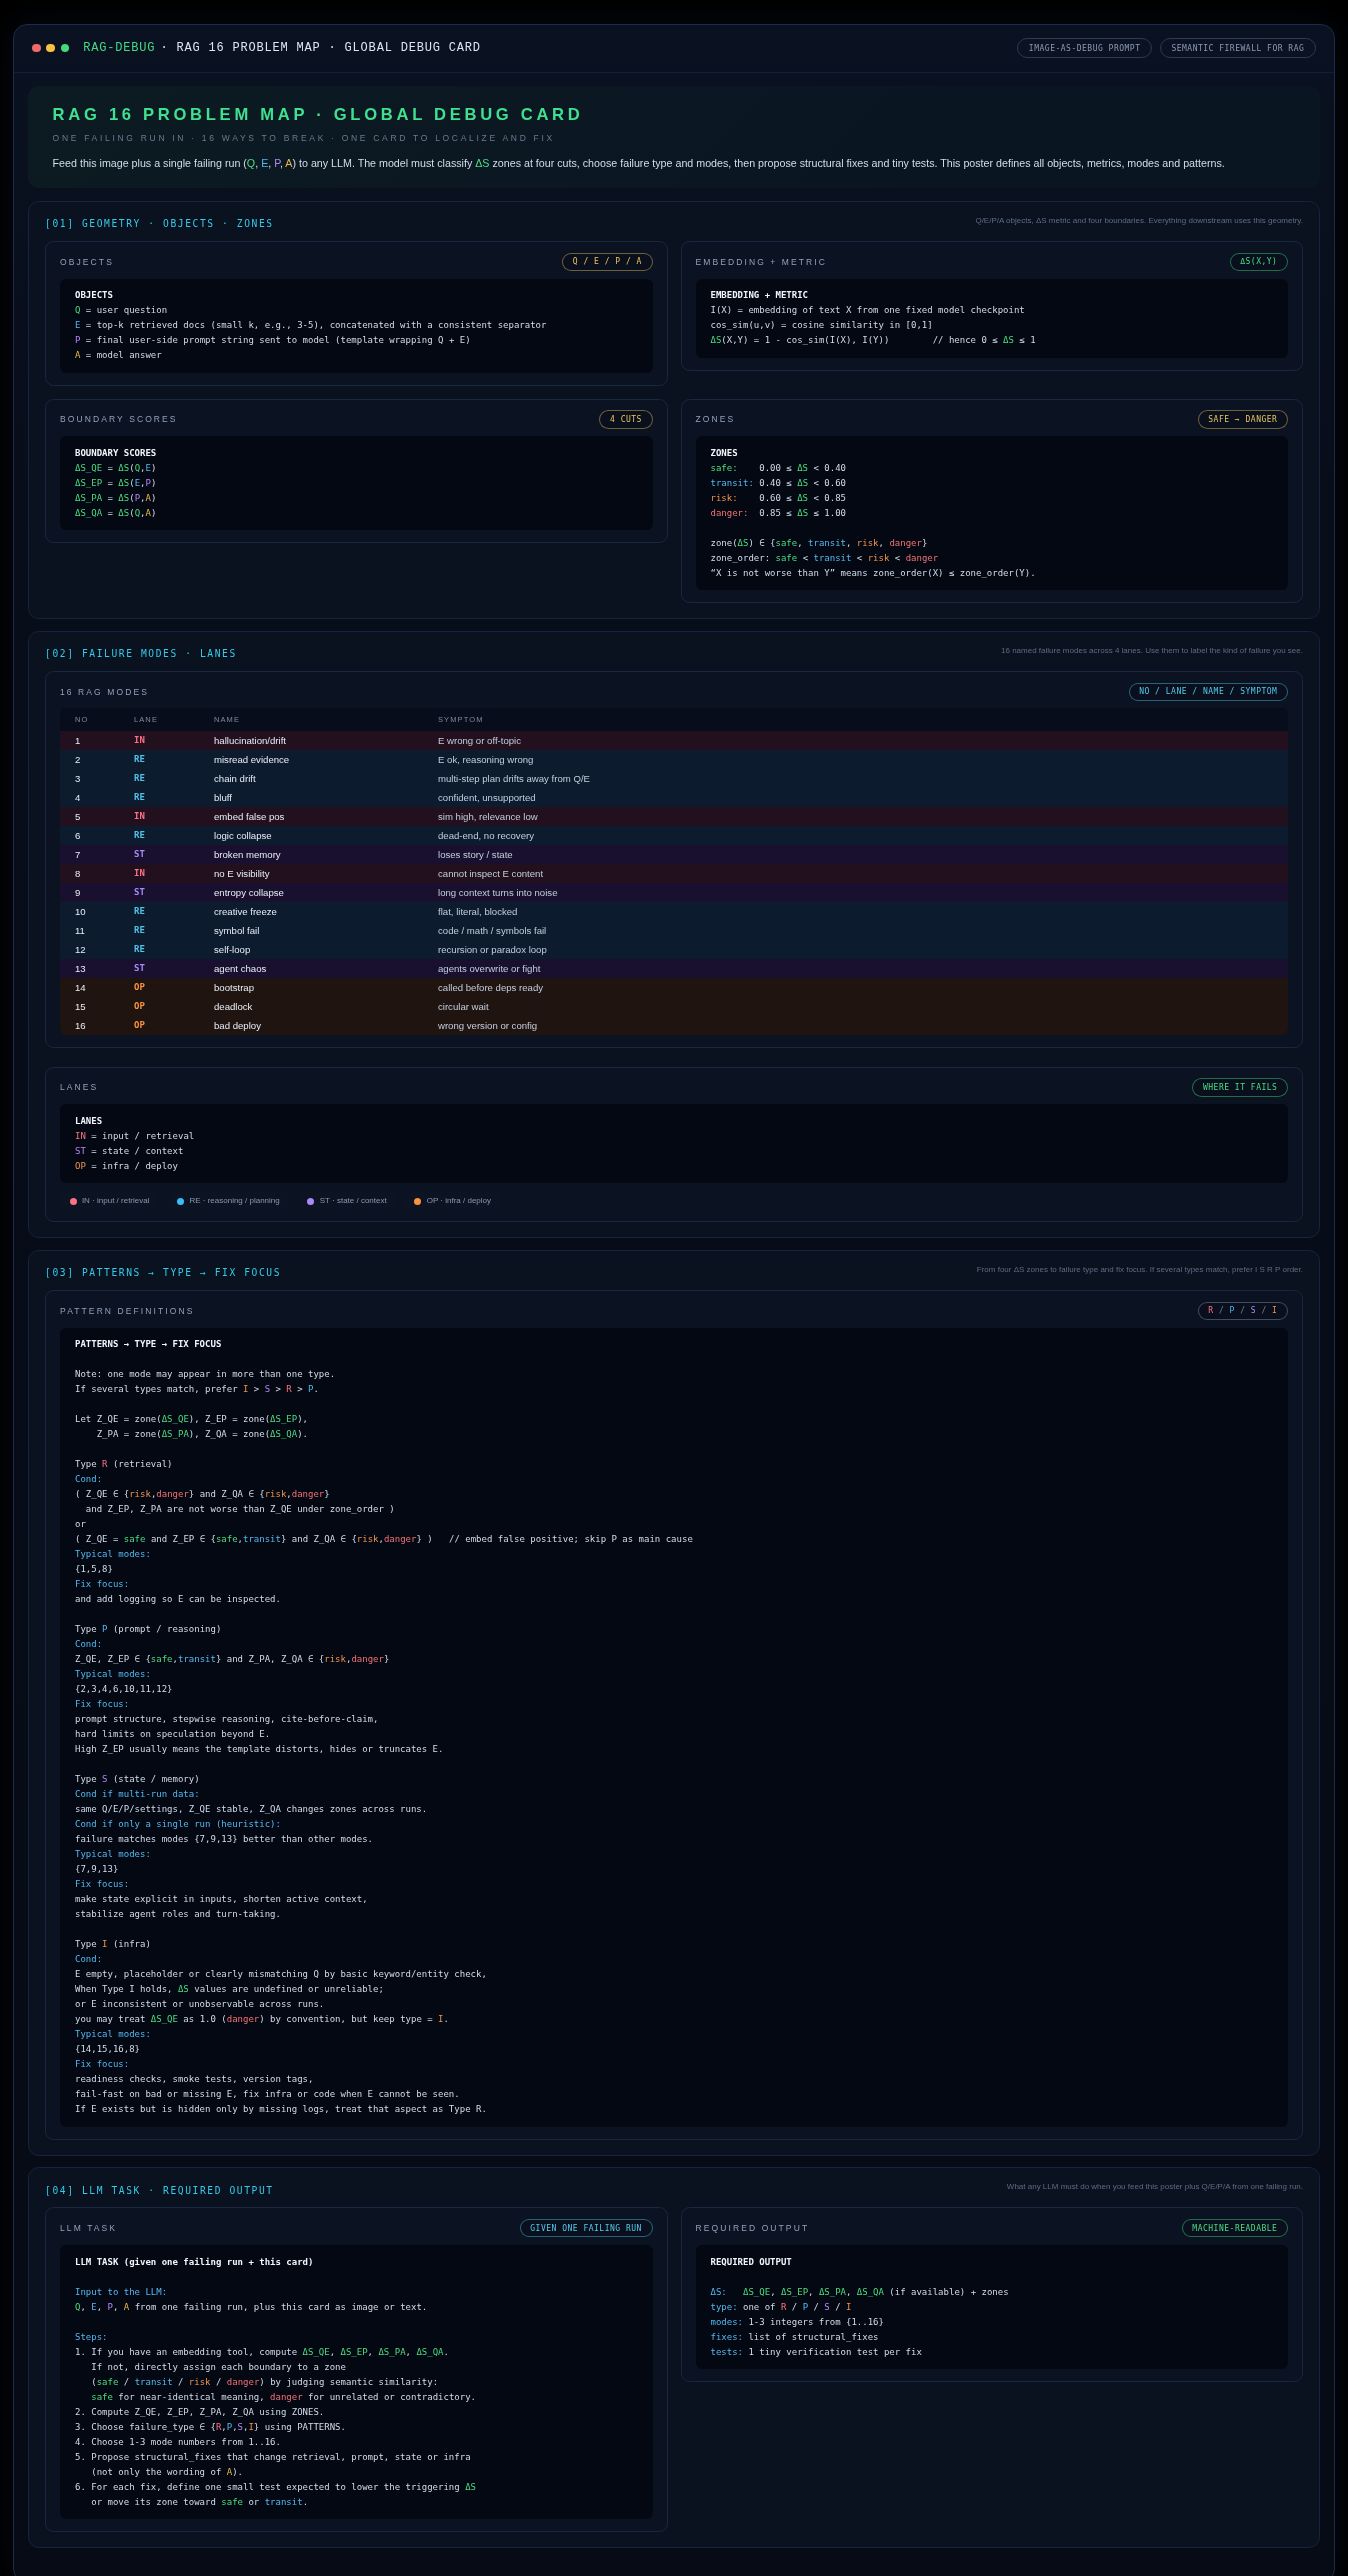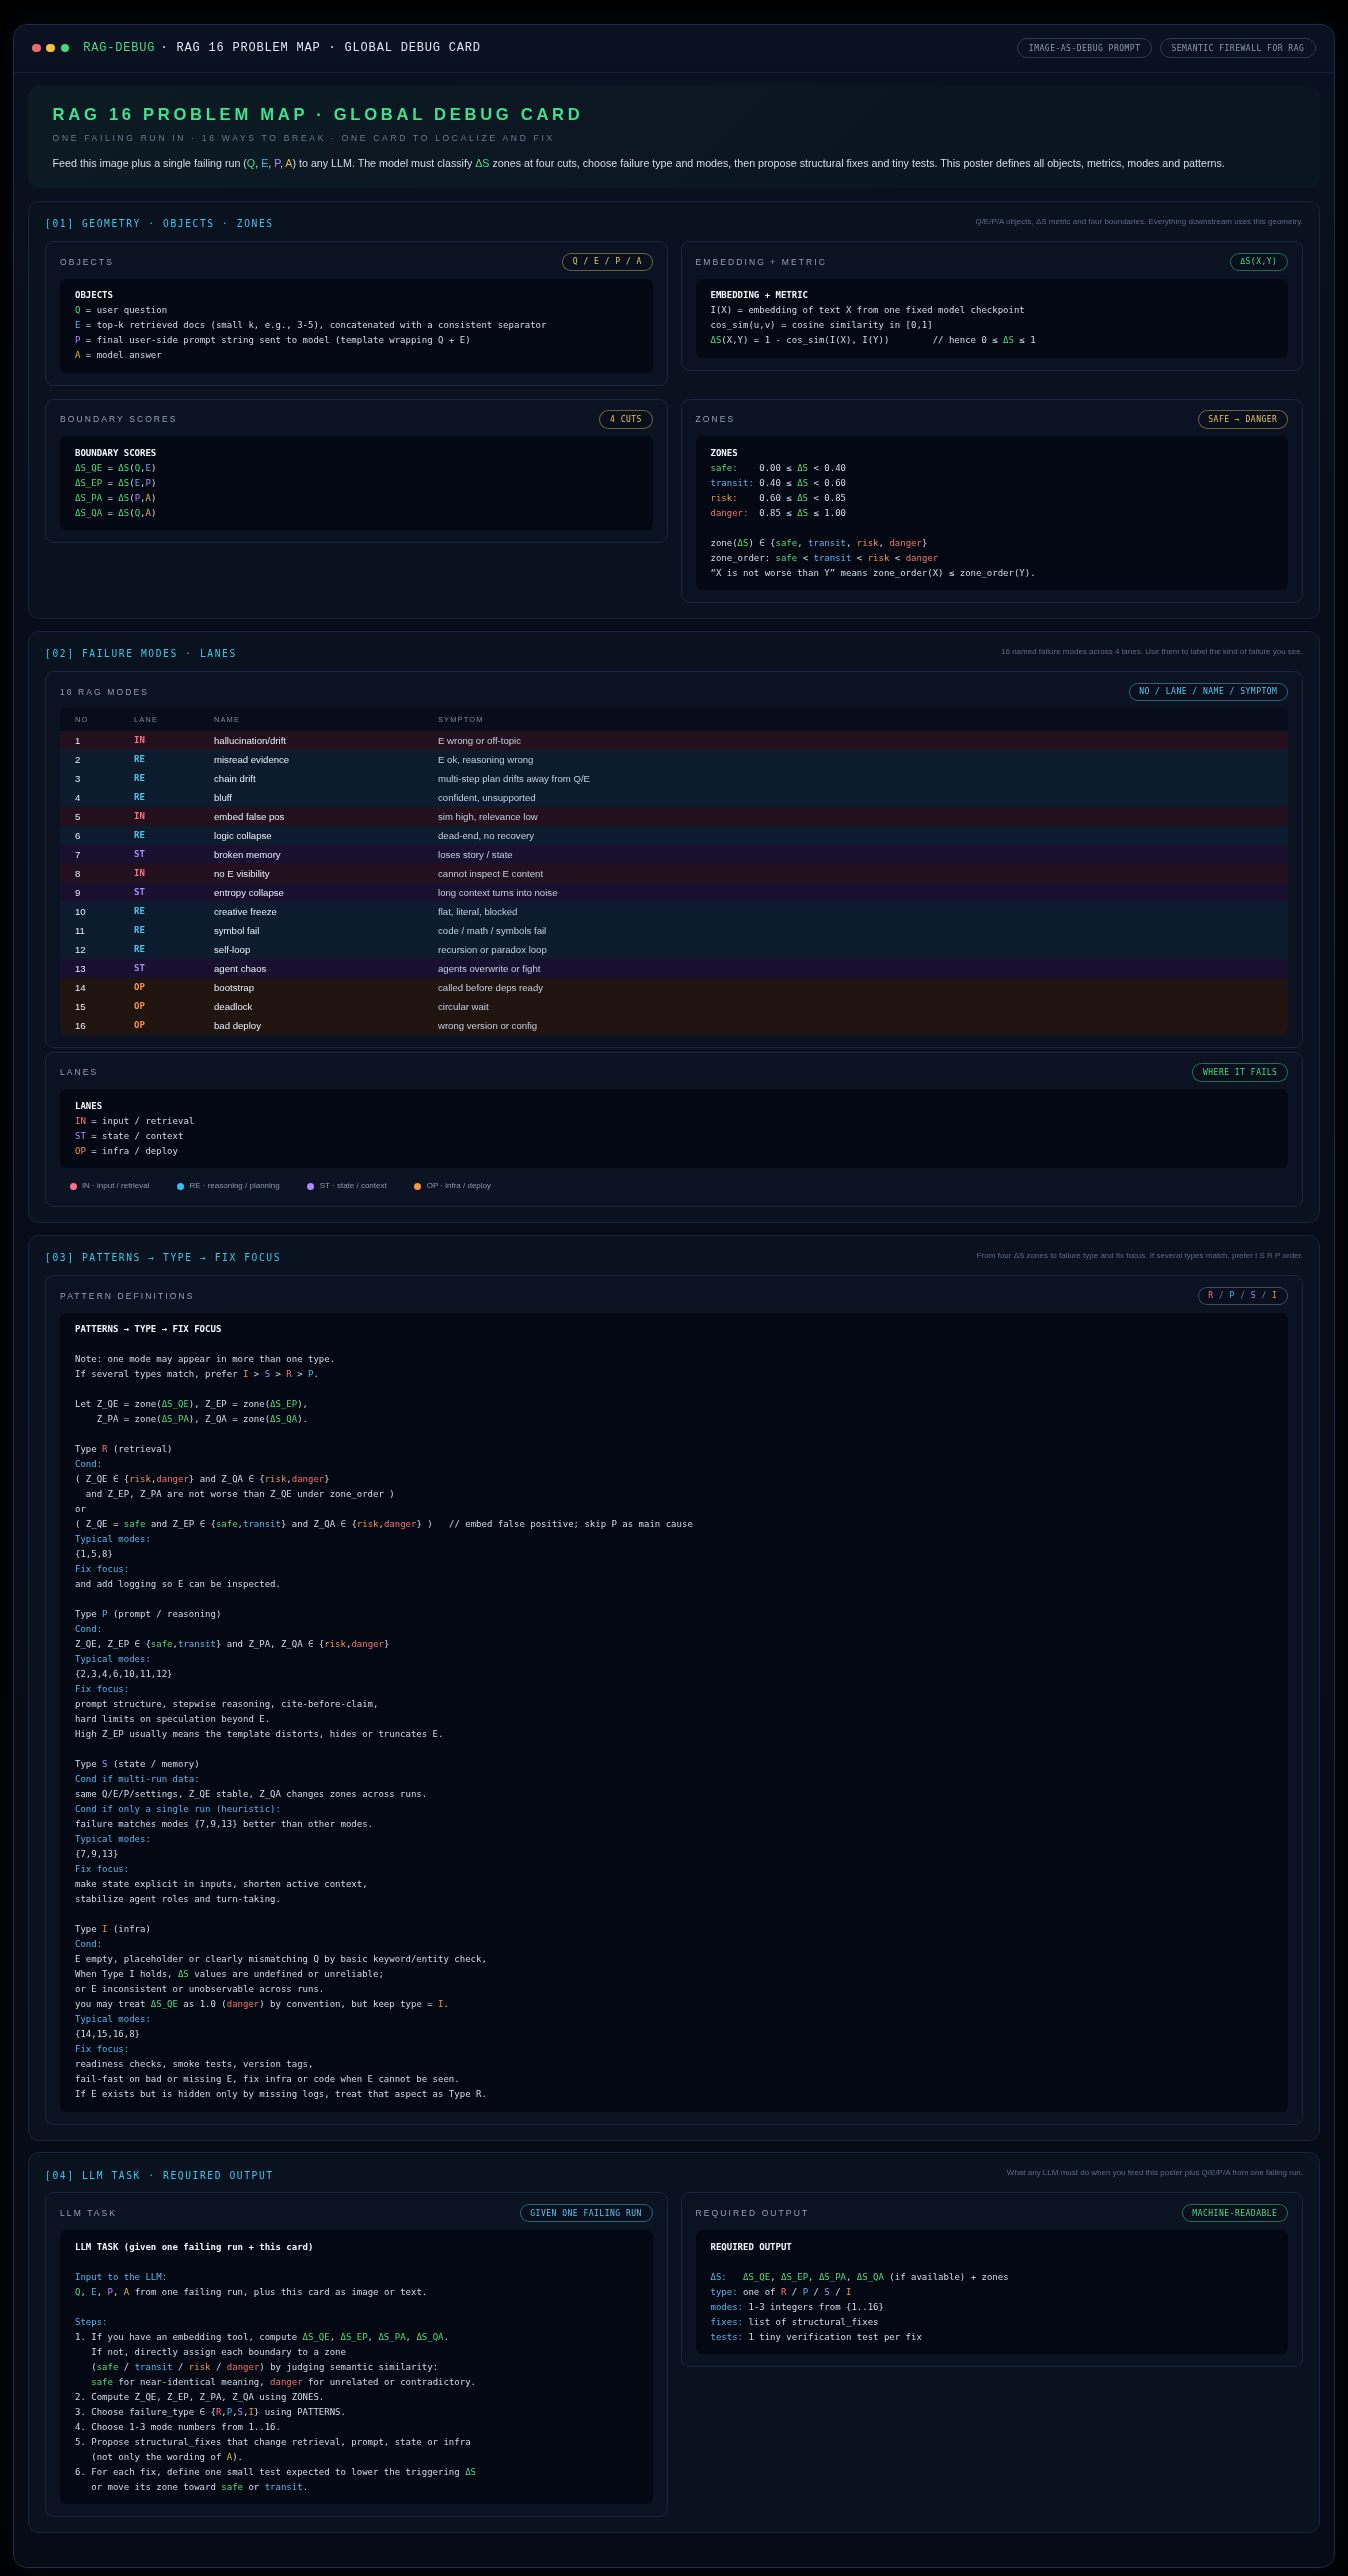--- a/index.html
+++ b/index.html
@@ -16,25 +16,25 @@
   .tb-pills{margin-left:auto;display:flex;gap:7.5px}
   .pill{font-family:"DejaVu Sans Mono",monospace;font-size:8px;letter-spacing:0.5px;color:#8b9ab4;
     border:0.5px solid #2a3a58;border-radius:534px;padding:4.3px 10.7px;background:rgba(12,20,36,.5)}
   
   .hero{margin:13px 14px;padding:19px 24.6px;border-radius:10.7px;background:linear-gradient(135deg,#0c1b22,#0a1522 70%)}
   .hero-title{font-size:16.6px;font-weight:700;letter-spacing:3.7px;color:#3fe08f}
   .hero-sub{margin-top:8.5px;font-size:8.5px;letter-spacing:2.7px;color:#6b7a92}
   .hero-intro{margin:14px 0 0;font-size:10.7px;white-space:nowrap;color:#dde6f2}
   
   .sec{margin:11.8px 14px;padding:13px 16px 15px;background:#0a111f;border:0.5px solid #16243d;border-radius:10.7px}
-  .sec-head{display:flex;justify-content:space-between;align-items:center}
+  .sec-head{display:flex;justify-content:space-between;align-items:flex-start}
   .sec-title{font-family:"DejaVu Sans Mono",monospace;font-size:9.6px;letter-spacing:1.6px;color:#35cbe8;padding-top:3.2px}
   .sec-note{font-size:8px;color:#5d6c84;line-height:1.55;max-width:342px;text-align:right}
   .grid2{display:grid;grid-template-columns:1fr 1fr;gap:13px;margin-top:11.8px;align-items:start}
-  .stack{display:grid;grid-template-columns:1fr;gap:4px;margin-top:11.8px}
+  .stack{display:grid;grid-template-columns:1fr;gap:19px;margin-top:11.8px}
   
   .card{background:#0b1322;border:0.5px solid #1a2740;border-radius:8.5px;padding:10.7px 14px 11.8px}
   .card-head{display:flex;justify-content:space-between;align-items:center}
   .card-label{font-size:8.5px;letter-spacing:2.1px;color:#93a1b8}
   .badge{font-family:"DejaVu Sans Mono",monospace;font-size:8px;letter-spacing:0.5px;border-radius:534px;
     padding:3.7px 9.6px;border:0.5px solid;background:rgba(8,14,26,.6);white-space:nowrap}
   .badge-yellow{color:#e8c55b;border-color:rgba(232,197,91,.45)}
   .badge-green{color:#4ade80;border-color:rgba(74,222,128,.45)}
   .badge-cyan{color:#53c9ec;border-color:rgba(83,201,236,.45)}
   .badge-multi{color:#9aa7bd;border-color:rgba(154,167,189,.4)}

